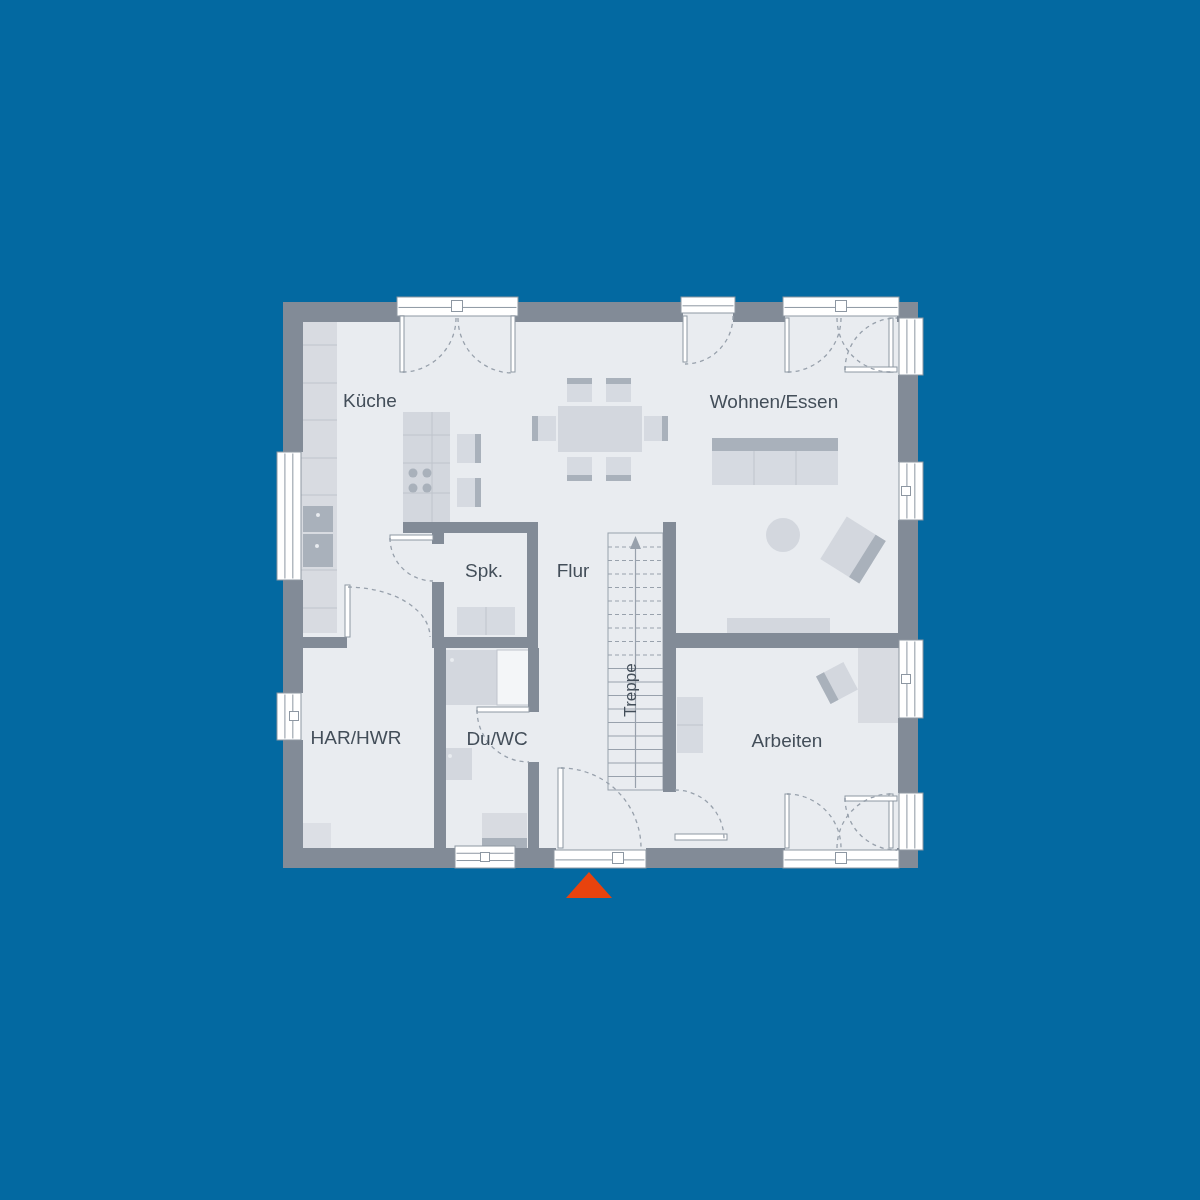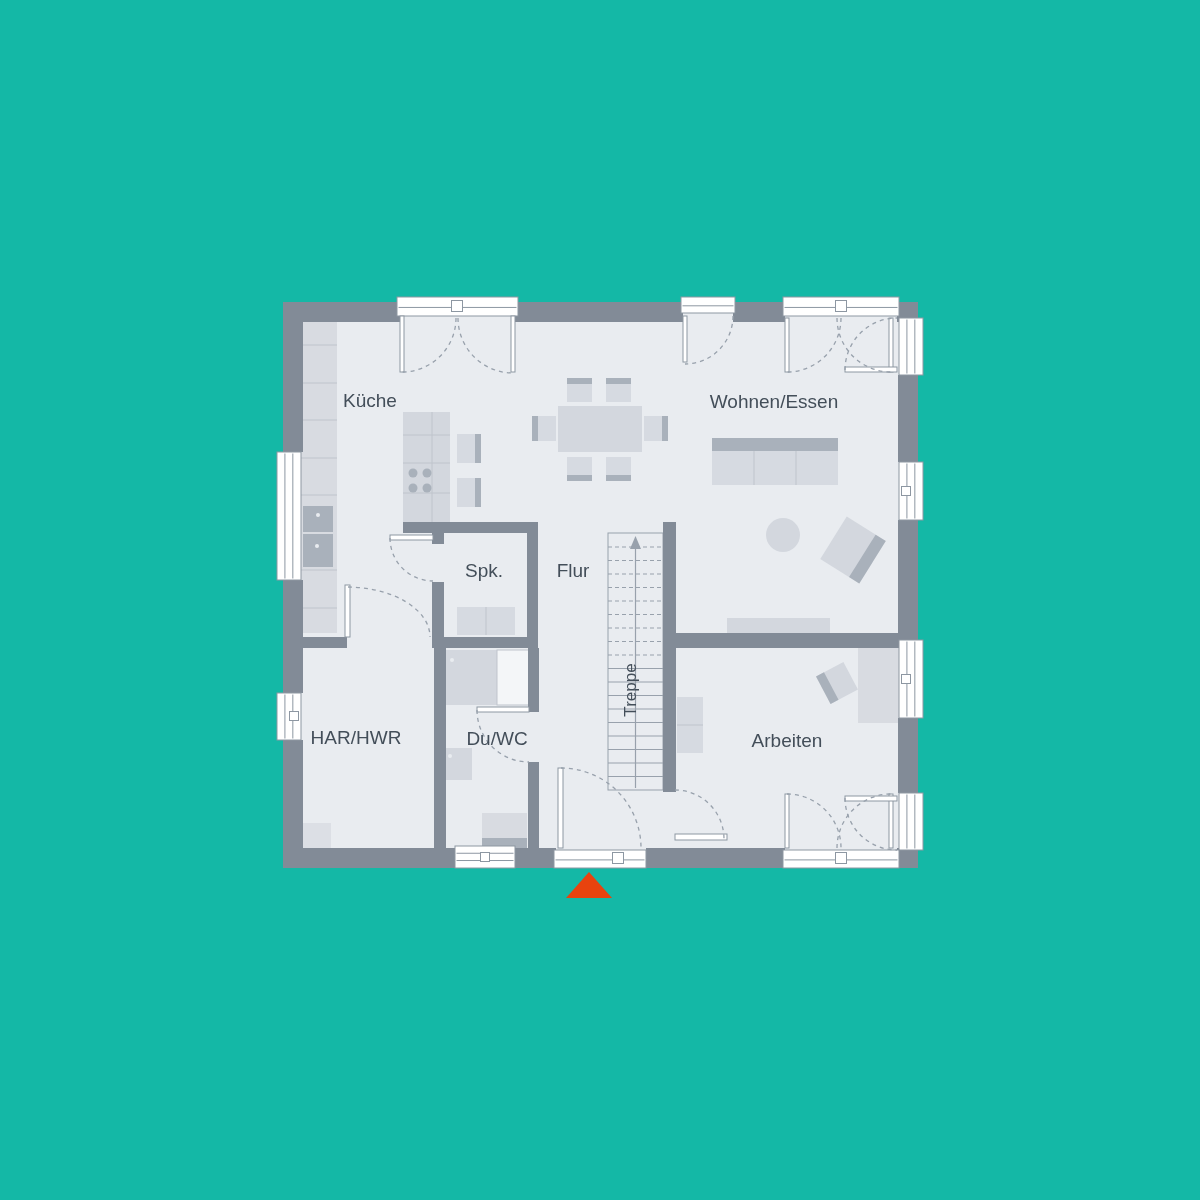--- a/index.html
+++ b/index.html
@@ -1,16 +1,16 @@
 <!DOCTYPE html>
 <html><head>
 <meta charset="utf-8">
 <style>
   html,body{margin:0;padding:0;background:#ffffff;}
-  .stage{width:1200px;height:1200px;position:relative;background:#14b8a6;overflow:hidden;}
+  .stage{width:1200px;height:1200px;position:relative;background:#0369a1;overflow:hidden;}
   svg text{font-family:"Liberation Sans", sans-serif;}
 </style>
 </head>
 <body>
 
 <div class="stage">
   <svg id="plan-svg" width="1200" height="1200" viewBox="0 0 1200 1200">
       <rect x="283" y="302" width="635" height="566" fill="#e9ecf0"></rect>
       <rect x="298" y="308" width="39" height="325" fill="#d8dbe1"></rect>
       <line x1="298" y1="345" x2="337" y2="345" stroke="#bfc4cc" stroke-width="1"></line>

